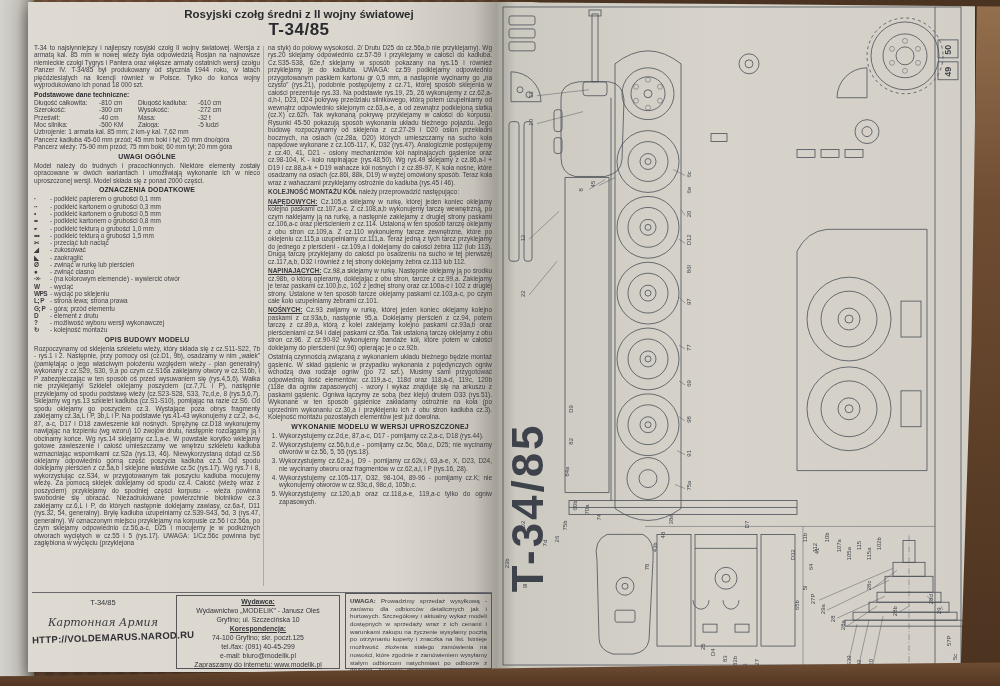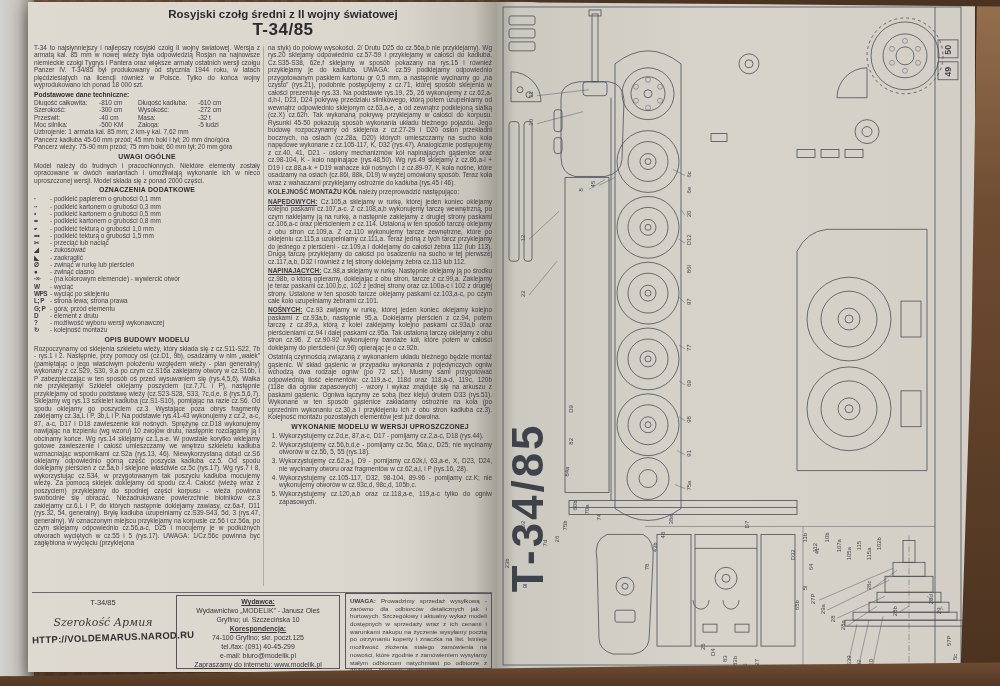--- a/index.html
+++ b/index.html
@@ -19,21 +19,21 @@
   .wood-right{position:absolute;left:958px;top:0;width:42px;height:686px;z-index:3;
     background:linear-gradient(180deg,#95704e 0%,#6f4d33 30%,#5a3d26 70%,#4a3220 100%);
     clip-path:polygon(45% 0,100% 0,100% 100%,5% 100%,32% 50%);}
   .wood-bottom{position:absolute;left:0;top:662px;width:1000px;height:24px;z-index:3;
     background:linear-gradient(180deg,#6f4d33 0%,#523723 100%);
     clip-path:polygon(0 62%,30% 38%,65% 18%,100% 2%,100% 100%,0 100%);}
   .wood-top{position:absolute;left:500px;top:0;width:500px;height:8px;z-index:3;background:#4b3321;
     clip-path:polygon(0 0,100% 0,100% 80%,8% 30%);}
 
   
-  .title{position:absolute;left:66px;top:6px;width:378px;text-align:center;color:#2b2b2f;}
+  .title{position:absolute;left:82px;top:6px;width:378px;text-align:center;color:#2b2b2f;}
   .t1{font-weight:bold;font-size:11.5px;line-height:13px;}
   .t2{font-weight:bold;font-size:17px;line-height:18px;letter-spacing:.5px;}
   .col{position:absolute;top:42px;height:546px;overflow:hidden;font-size:6.45px;line-height:1.16;
     color:#3c3c41;text-align:justify;}
   .col1{left:6px;width:226px;}
   .col2{left:240px;width:224px;}
   .colrule{position:absolute;left:235px;top:44px;height:540px;border-left:1px solid #aeaba2;}
   .col p{margin:0 0 2px 0;}
   .sec-h{font-weight:bold;text-align:center;font-size:6.9px;margin:2px 0 1px;color:#2d2d32;letter-spacing:.2px;}
   .specs-h{font-weight:bold;font-size:6.6px;margin-top:1px;color:#2d2d32;}
@@ -221,21 +221,21 @@
             <li>Wykorzystujemy cz.56,b,d,e - pomijamy cz.5c, 56a,c, D25; nie wycinamy otworów w cz.56, 5, 55 (rys.18).</li>
             <li>Wykorzystujemy cz.62,a-j, D9 - pomijamy cz.62k,l, 63,a-e, X, D23, D24, nie wycinamy otworu oraz fragmentów w cz.62,a,l, i P (rys.16, 28).</li>
             <li>Wykorzystujemy cz.105-117, D32, 98-104, 89-96 - pomijamy cz.K; nie wykonujemy otworów w cz.93c,d, 98c,d, 105b,c.</li>
             <li>Wykorzystujemy cz.120,a,b oraz cz.118,a-e, 119,a-c tylko do ogniw zapasowych.</li>
           </ol>
       </div>
 
       <div class="footer">
         <div class="stamp">
           <div class="code-sub">T-34/85</div>
-          <div class="cyr">Szerokość Армия</div>
+          <div class="cyr">Картонная Армия</div>
           <div class="url">HTTP://VOLDEMARUS.NAROD.RU</div>
         </div>
         <div class="pubbox">
           <div class="pub-u">Wydawca:</div>
           <div>Wydawnictwo „MODELIK” - Janusz Oleś</div>
           <div>Gryfino; ul. Szczecińska 10</div>
           <div class="pub-u">Korespondencja:</div>
           <div>74-100 Gryfino; skr. poczt.125</div>
           <div>tel./fax: (091) 40-45-299</div>
           <div>e-mail: biuro@modelik.pl</div>

